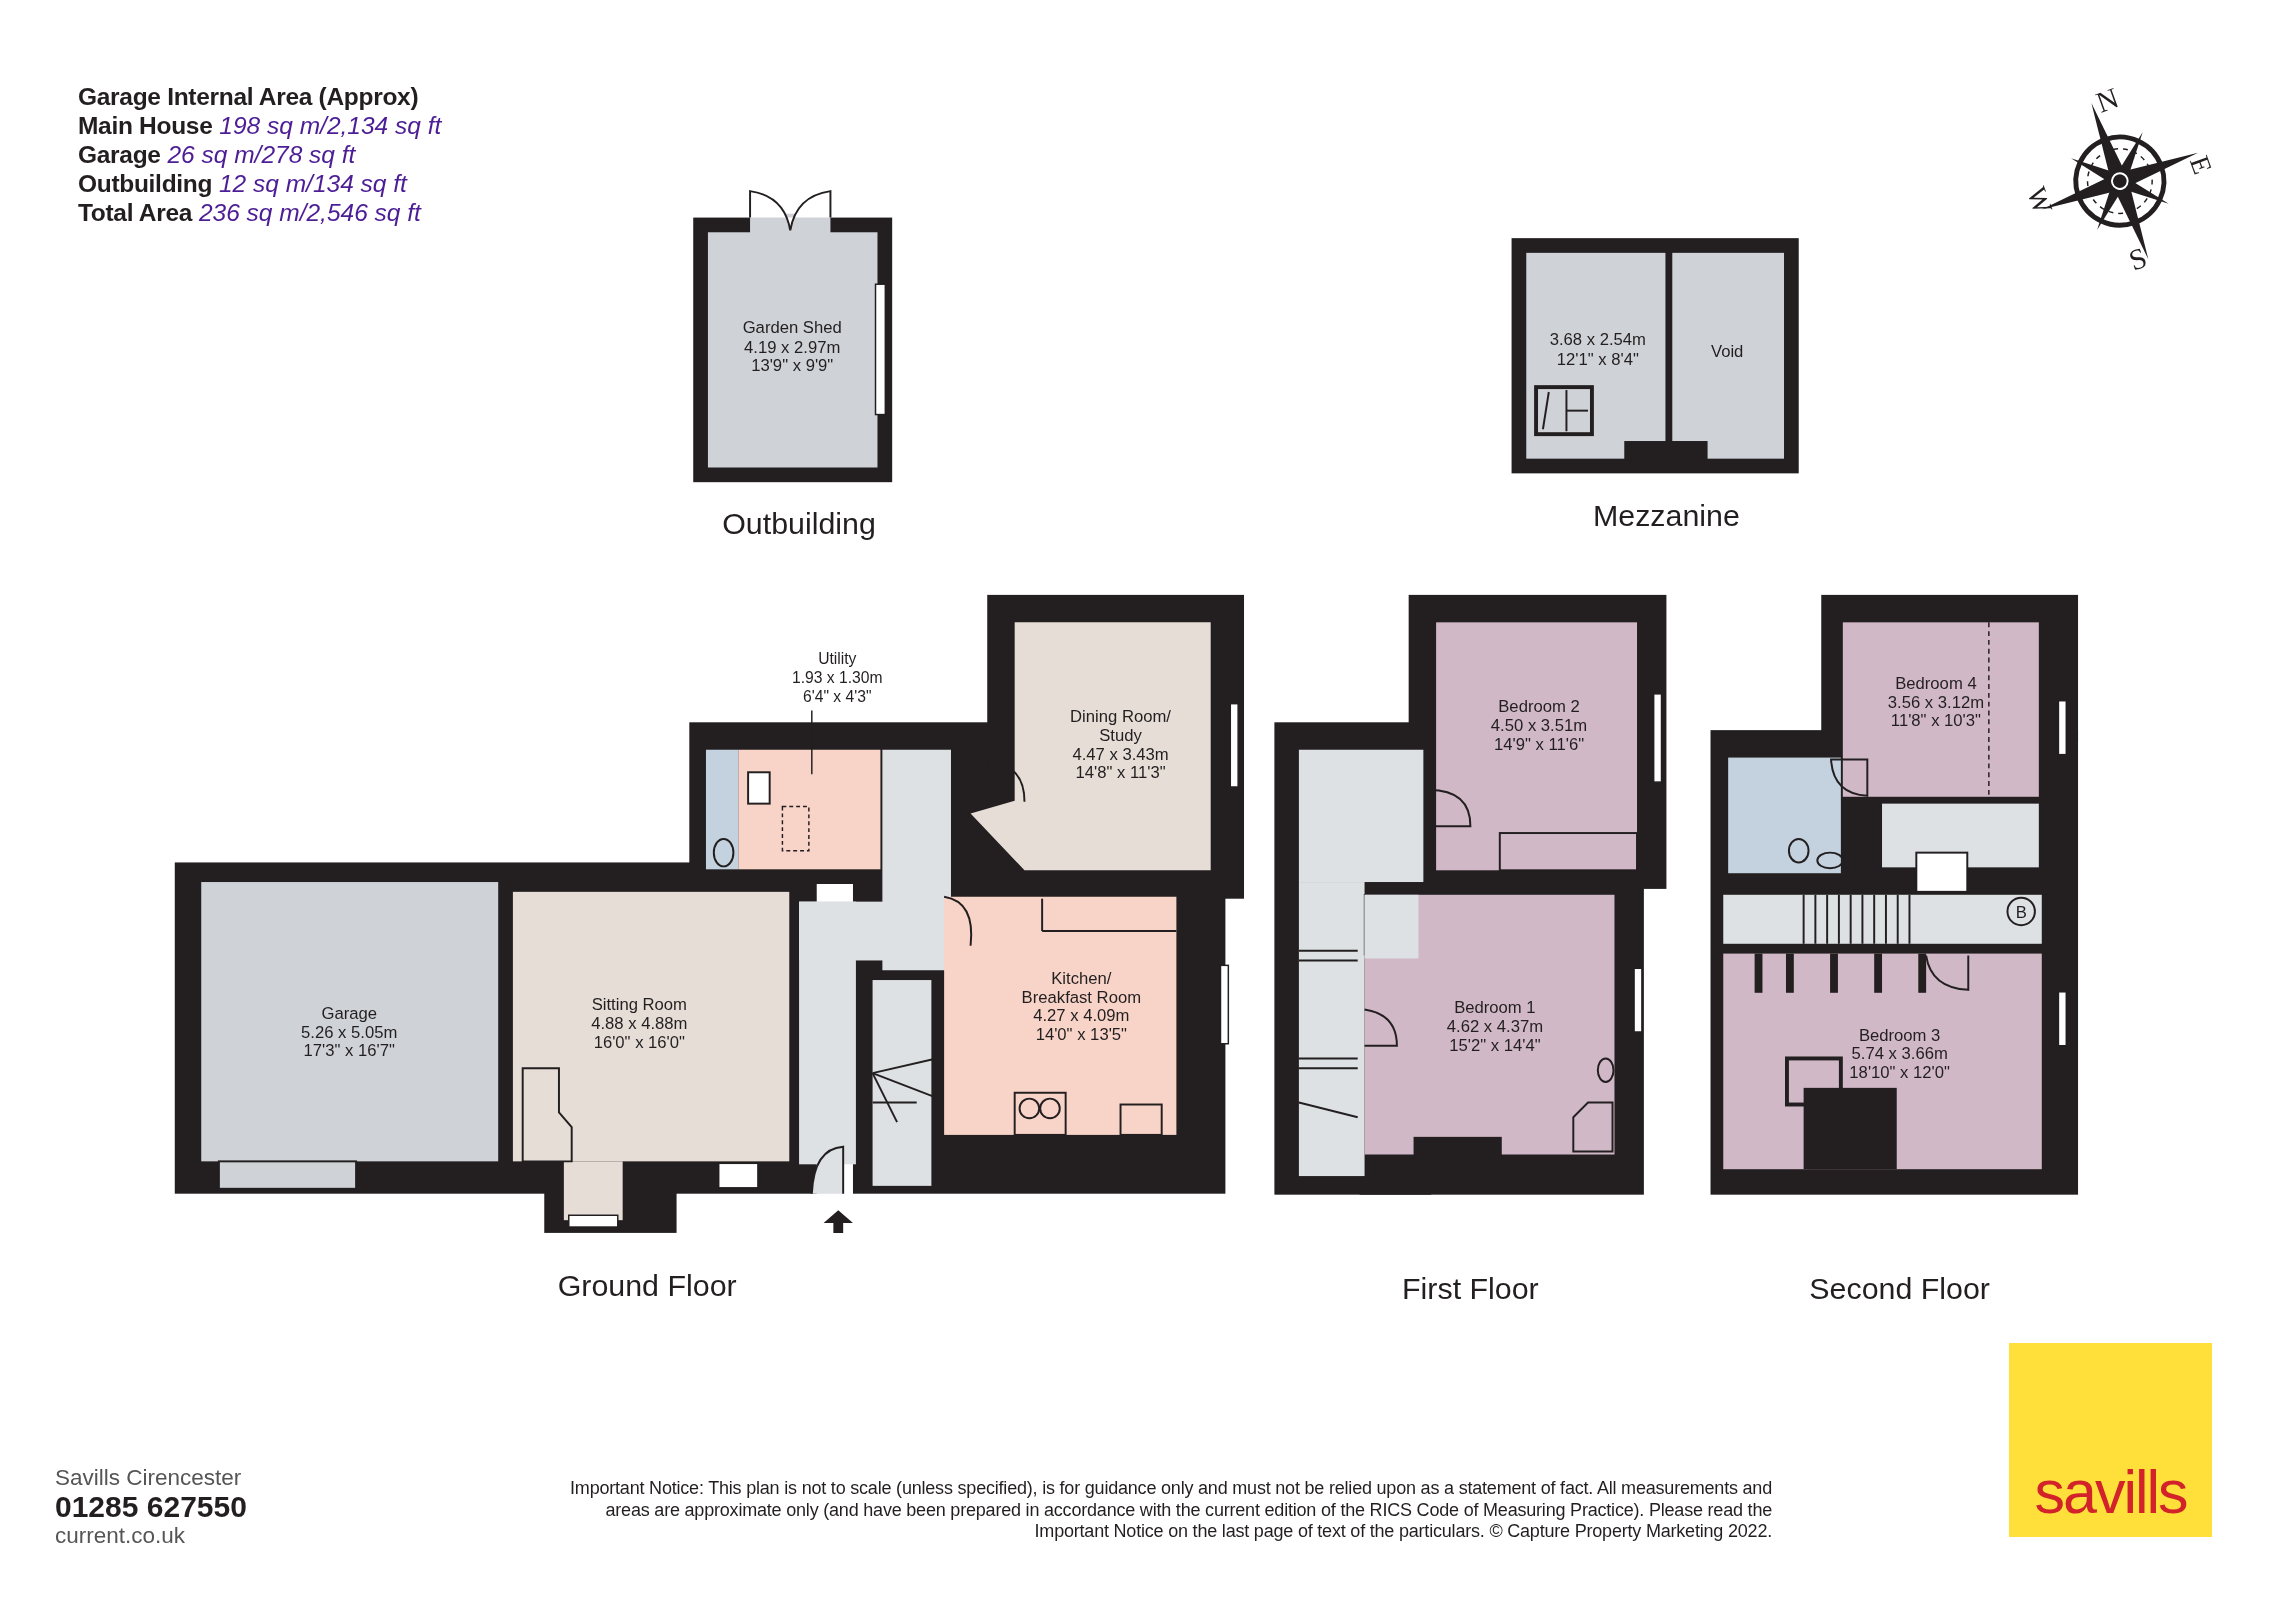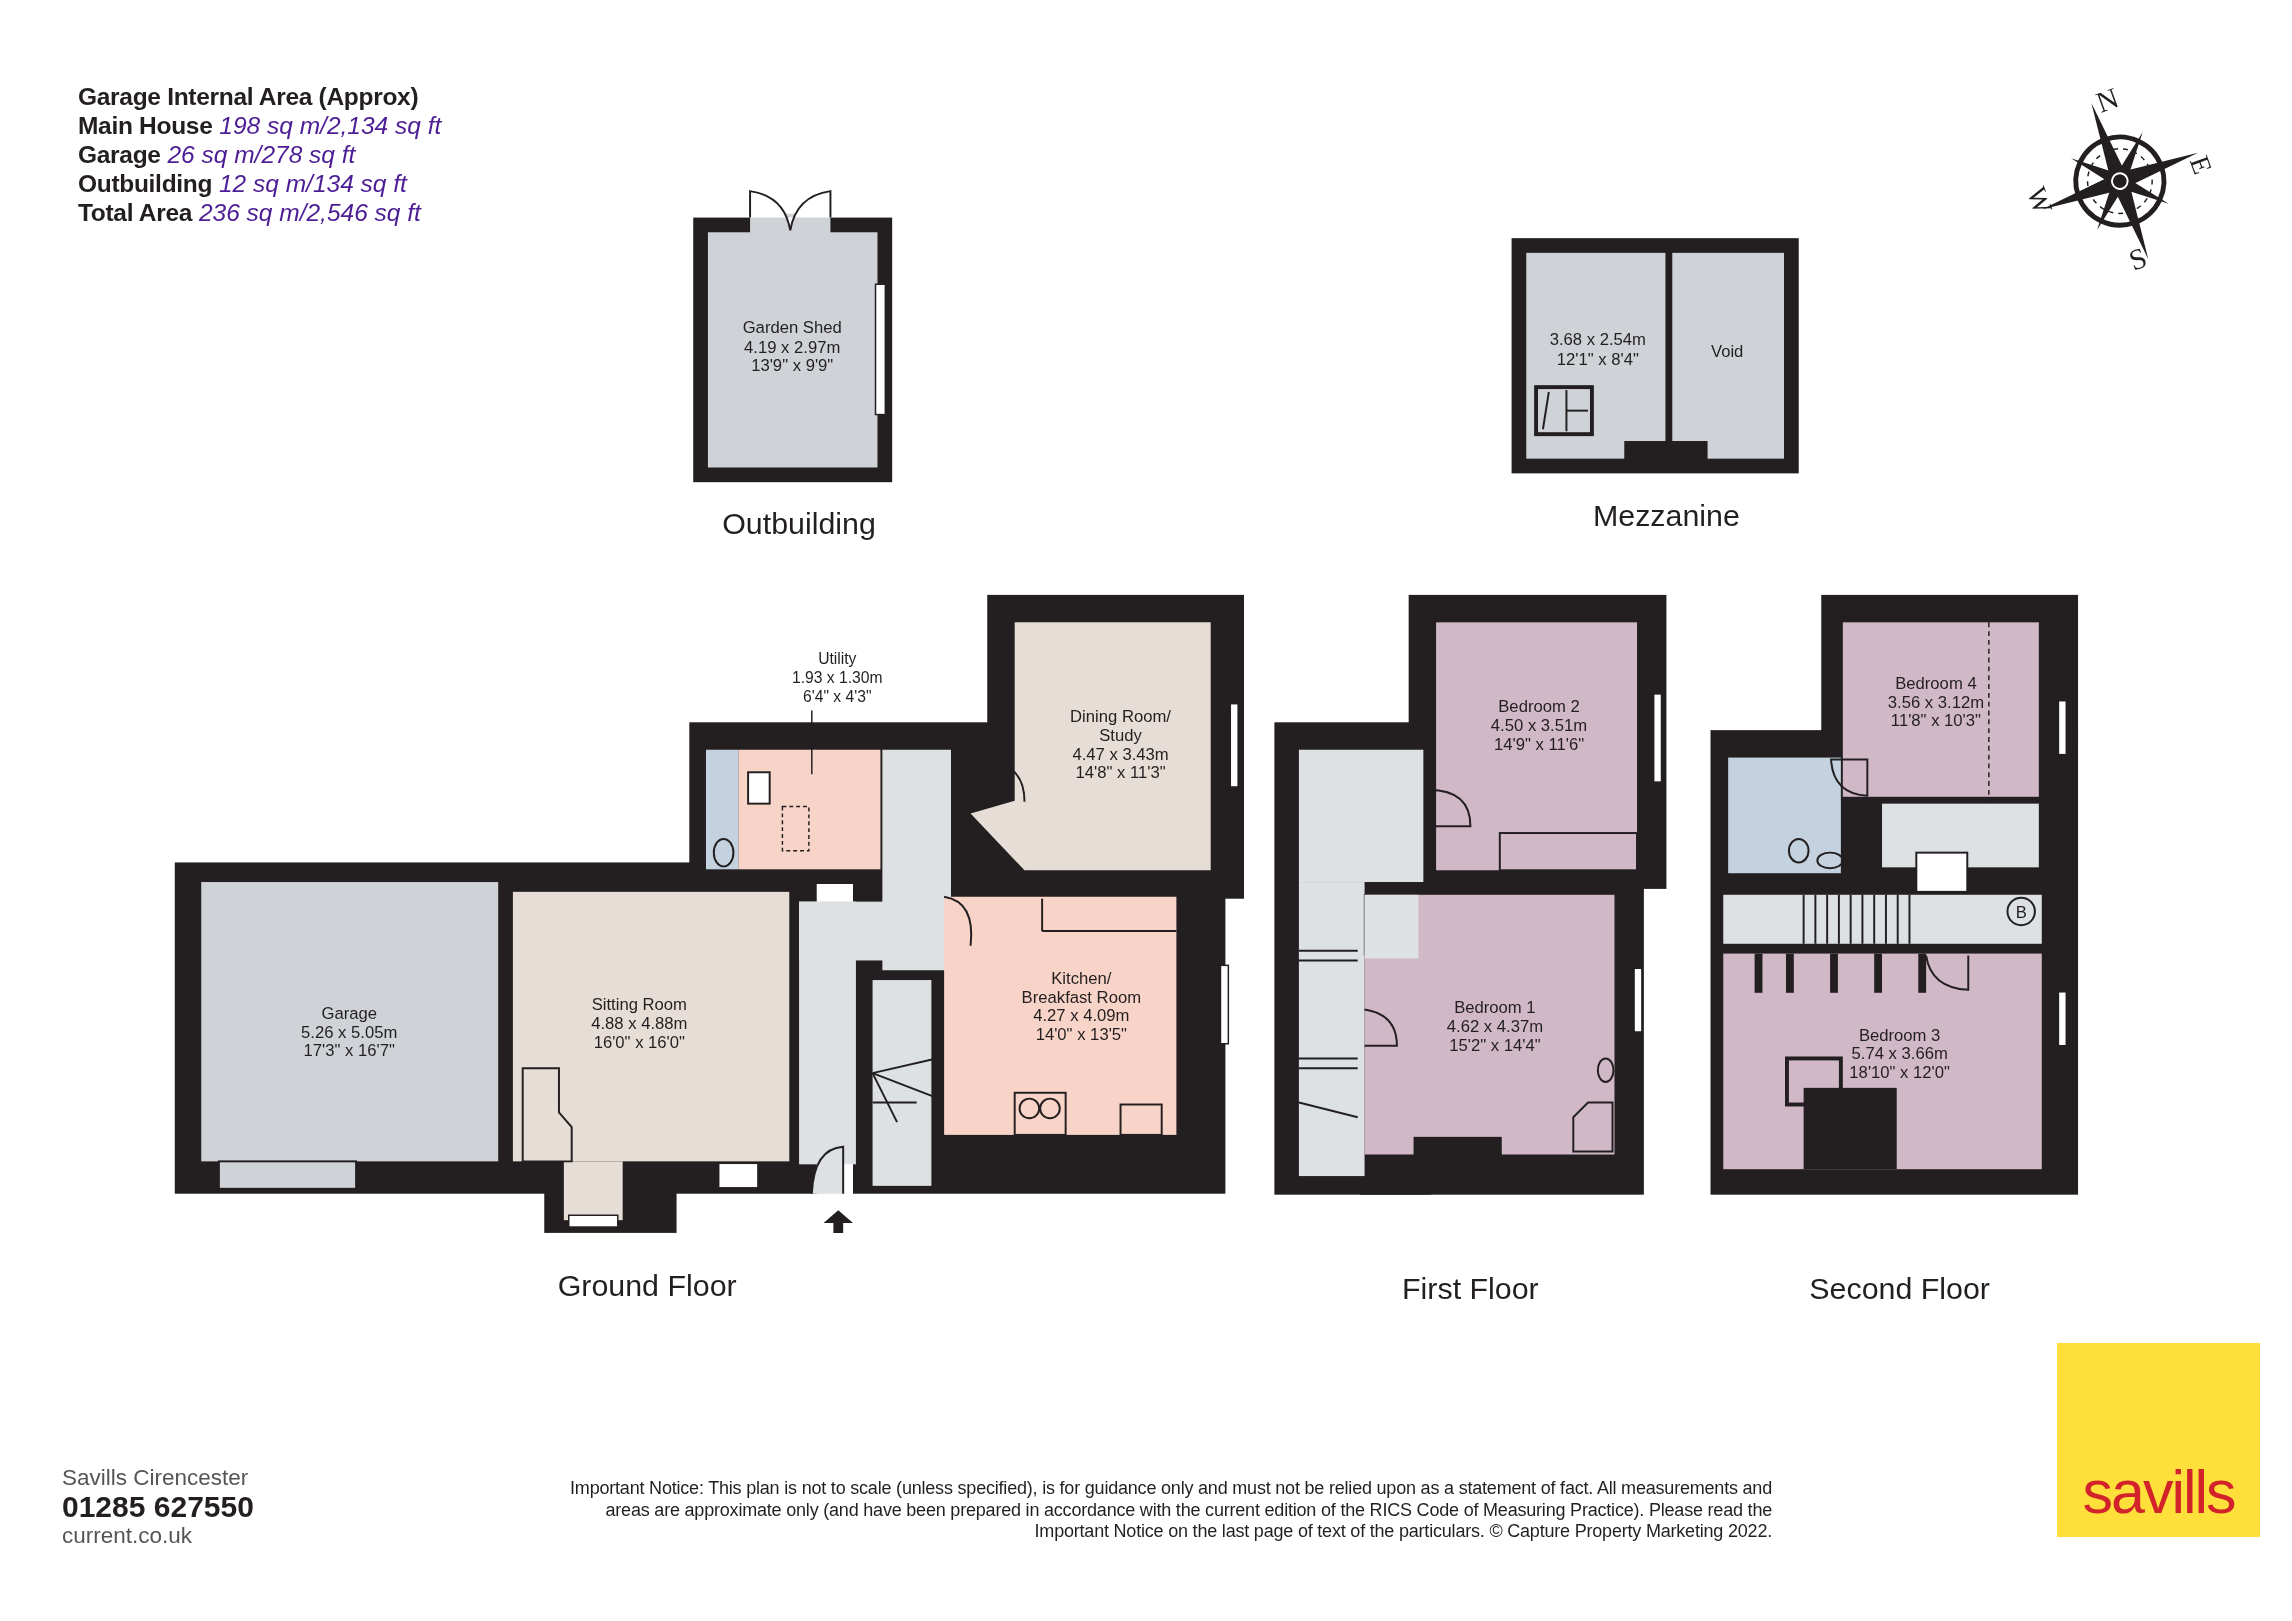--- a/index.html
+++ b/index.html
@@ -4,24 +4,24 @@
 <style>
   html, body { margin: 0; padding: 0; background: #ffffff; }
   body { width: 2293px; height: 1621px; position: relative; overflow: hidden; font-family: "Liberation Sans", sans-serif; color: #231f20; }
   .header { position: absolute; left: 78px; top: 82px; line-height: 29px; font-size: 24.5px; }
   .header .b { font-weight: bold; letter-spacing: -0.3px; }
   .header .l { font-weight: normal; color: #4c1d95; font-style: italic; }
   .compass { position: absolute; left: 2019px; top: 78px; width: 235px; height: 216px; }
   .plan { position: absolute; left: 0; top: 0; width: 2293px; height: 1621px; }
   .rl { font-family: "Liberation Sans", sans-serif; fill: #231f20; text-anchor: middle; }
   .floor-label { font-family: "Liberation Sans", sans-serif; font-size: 31px; fill: #231f20; text-anchor: middle; }
-  .footer-left { position: absolute; left: 62px; top: 1463px; font-size: 22.5px; line-height: 29px; color: #555; }
+  .footer-left { position: absolute; left: 55px; top: 1463px; font-size: 22.5px; line-height: 29px; color: #555; }
   .footer-left .phone { font-weight: bold; color: #231f20; font-size: 30px; }
   .notice { position: absolute; left: 557px; top: 1478px; width: 1215px; font-size: 18px; line-height: 21.6px; color: #231f20; letter-spacing: -0.2px; text-align: right; }
-  .logo { position: absolute; left: 2009px; top: 1343px; width: 203px; height: 194px; background: #ffe03b; margin-left: 48px; }
+  .logo { position: absolute; left: 2009px; top: 1343px; width: 203px; height: 194px; background: #ffe03b; }
   .logo span { position: absolute; left: 0; right: 0; bottom: 9.8px; text-align: center; color: #d2232a; font-size: 61px; font-family: "Liberation Sans", sans-serif; letter-spacing: -2px; }
 </style>
 </head>
 <body>
 
 <div class="header">
   <div class="b">Garage Internal Area (Approx)</div>
   <div><span class="b">Main House</span> <span class="l">198 sq m/2,134 sq ft</span></div>
   <div><span class="b">Garage</span> <span class="l">26 sq m/278 sq ft</span></div>
   <div><span class="b">Outbuilding</span> <span class="l">12 sq m/134 sq ft</span></div>

